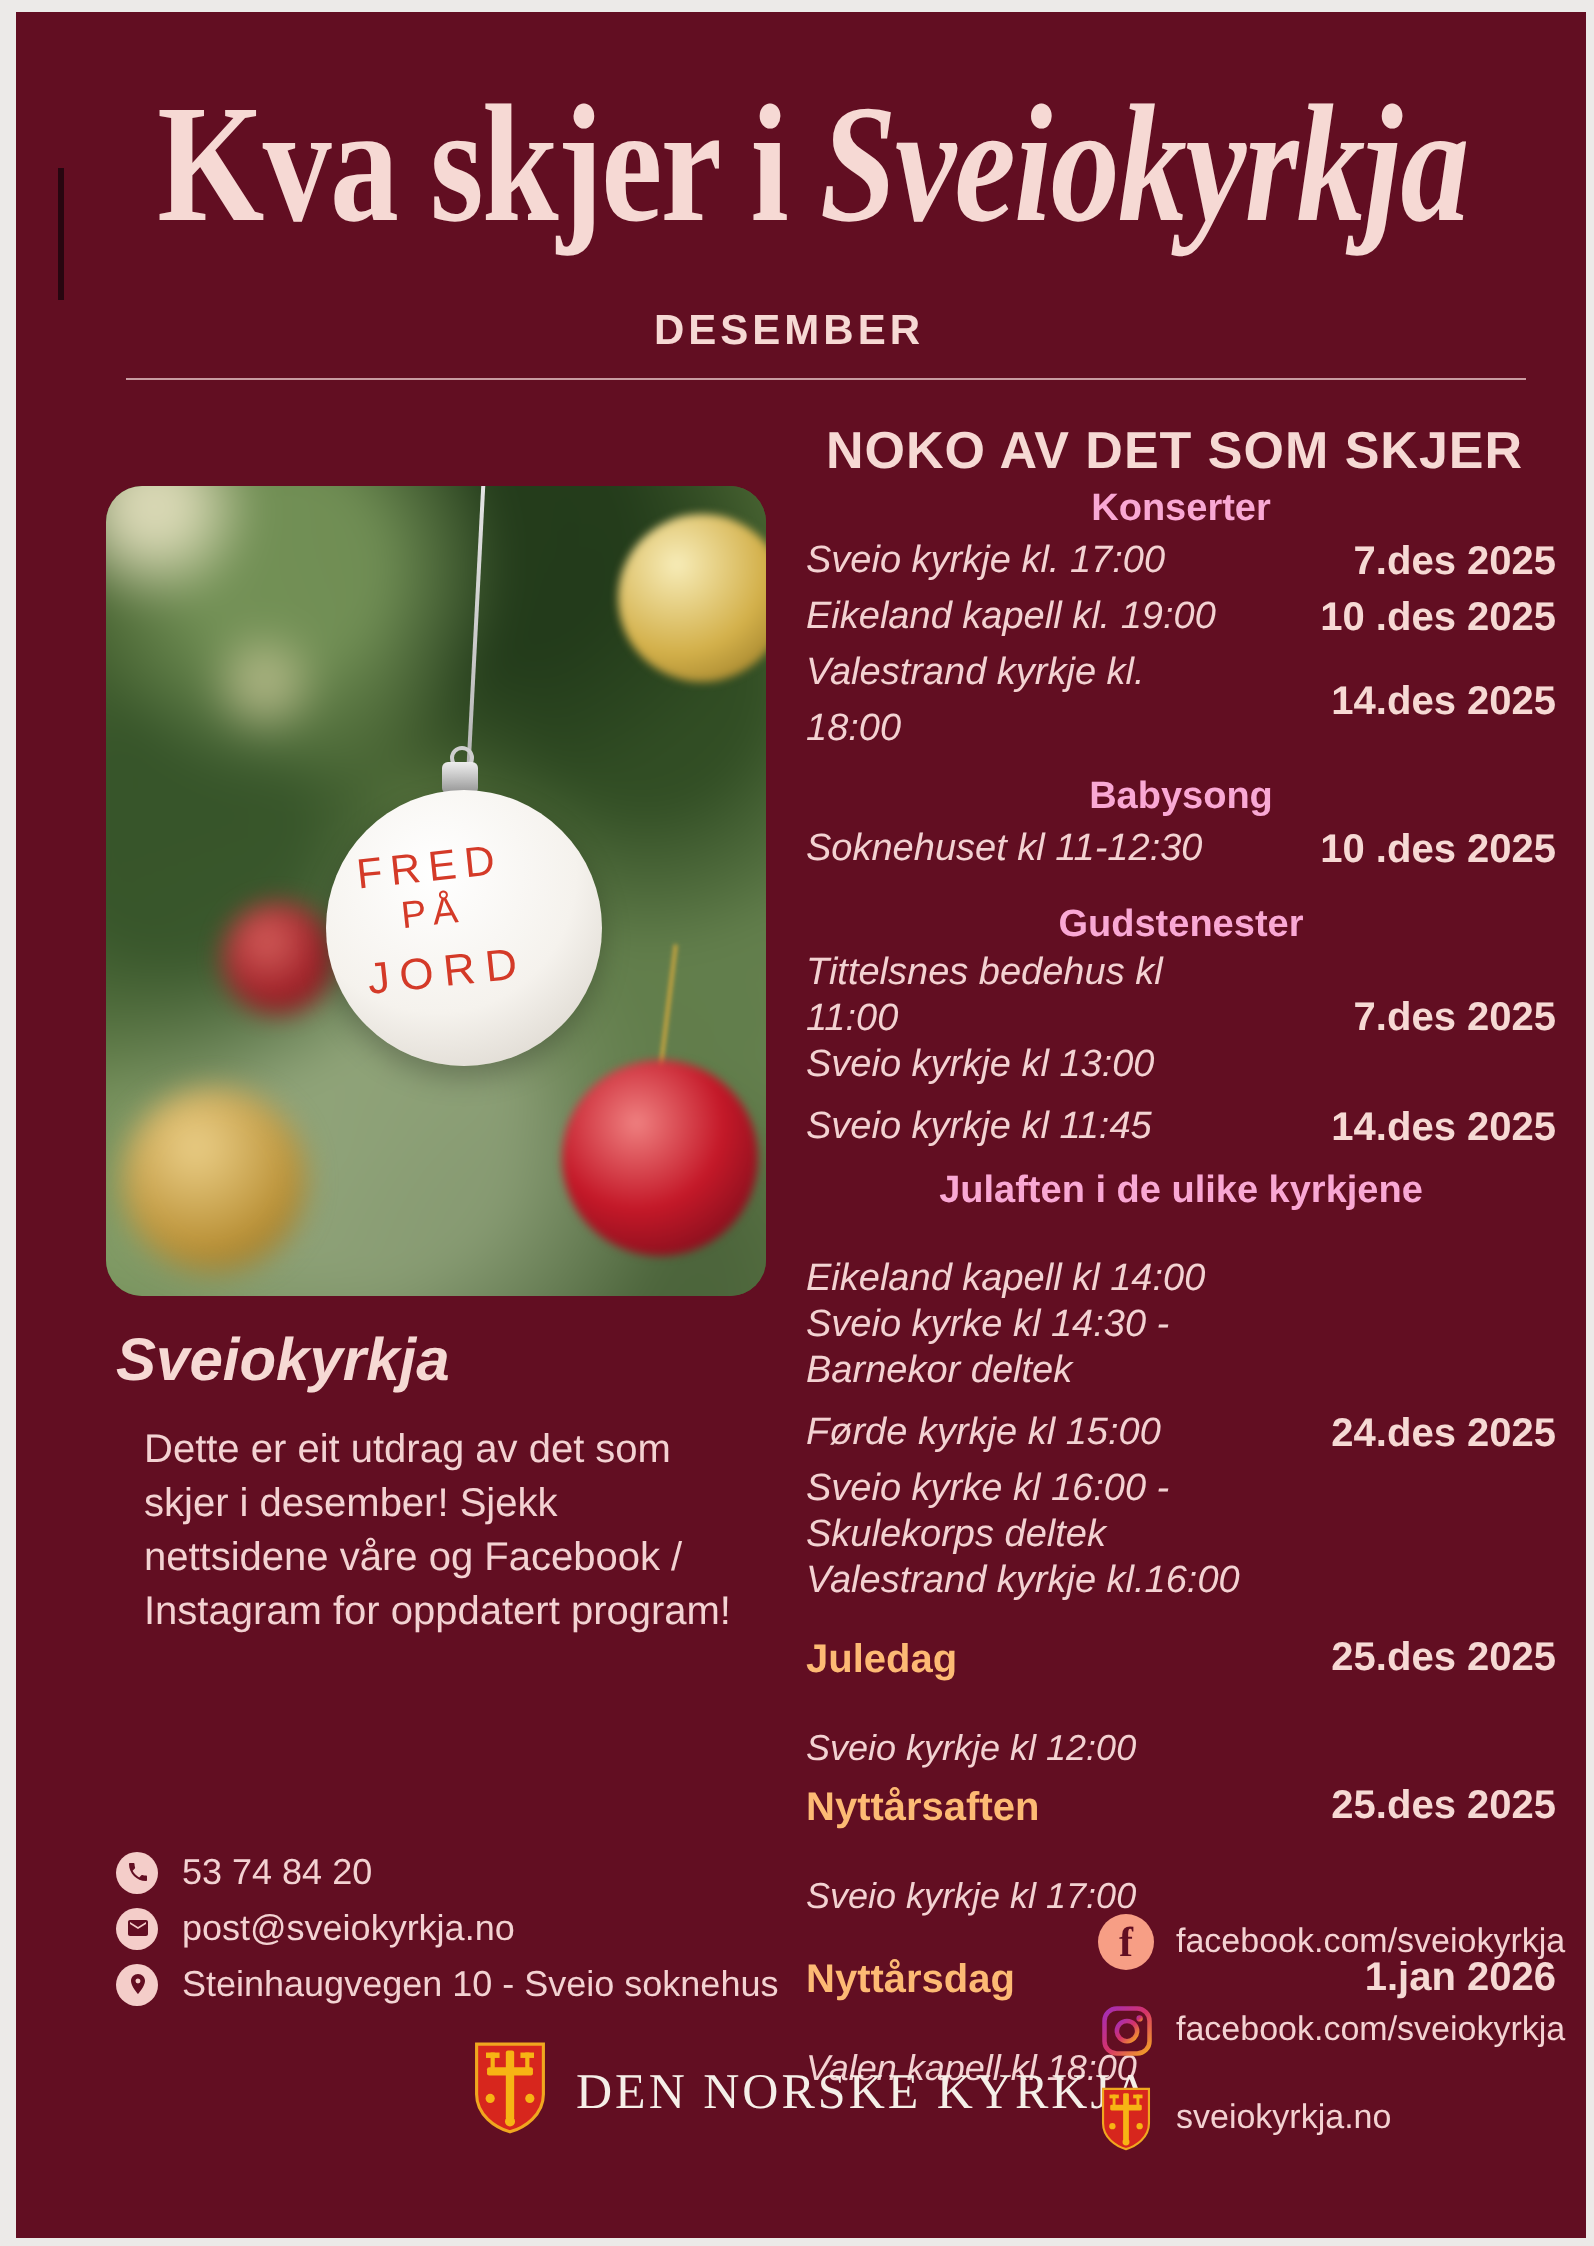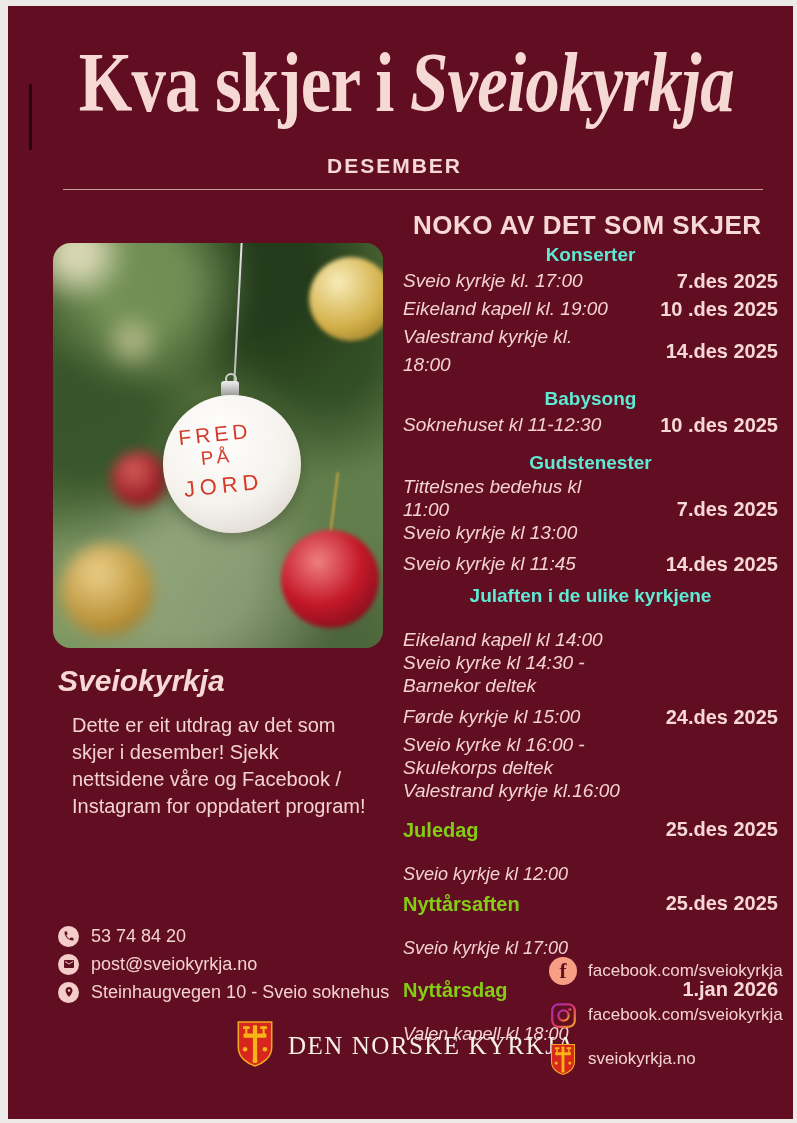--- a/index.html
+++ b/index.html
@@ -50,27 +50,27 @@
     background:radial-gradient(circle at 40% 30%,#ffffff,#f5f2ed 55%,#ded9d1 85%,#c9c4bb);
     box-shadow:0 6px 14px rgba(0,0,0,.25);}
   .bauble-text{position:absolute;left:18px;top:26px;transform:rotate(-6deg);color:#d43a28;line-height:1.2;}
   .bl1{font-size:21px;letter-spacing:4px;}
   .bl2{font-size:19px;letter-spacing:3px;margin-left:20px;}
   .bl3{font-size:22px;letter-spacing:5px;margin-top:4px;}
 
   
   .events{position:absolute;left:395px;top:204px;width:375px;color:#f3d2d2;}
   .ev-title{font-size:26px;font-weight:700;letter-spacing:.5px;color:#f6d9d4;margin-left:10px;}
-  .ev-h{font-size:19px;font-weight:700;text-align:center;color:#5eead4;line-height:24px;}
+  .ev-h{font-size:19px;font-weight:700;text-align:center;color:#f9a8d4;line-height:24px;}
   .ev-row{display:flex;justify-content:space-between;align-items:center;line-height:28px;gap:48px;}
   .ev-row.multi{line-height:23px;}
   .ev-t{font-style:italic;font-size:19px;white-space:pre-line;}
   .ev-d{font-weight:700;font-size:20px;color:#f6d9d4;white-space:nowrap;}
   .sp{display:flex;justify-content:space-between;align-items:flex-start;}
-  .sp-label{font-size:20px;font-weight:700;color:#84cc16;line-height:24px;}
+  .sp-label{font-size:20px;font-weight:700;color:#fdba74;line-height:24px;}
   .sp-detail{font-style:italic;font-size:18px;line-height:24px;margin-top:20px;}
   .mt2{margin-top:2px;}.mt6{margin-top:6px;}.mt8{margin-top:8px;}.mt12{margin-top:12px;}
   .mt16{margin-top:16px;}.mt18{margin-top:18px;}.mt20{margin-top:20px;}
 
   
   .about{position:absolute;left:50px;top:658px;width:330px;color:#f3d2d2;}
   .about h2{margin:0 0 10px 0;font-size:30px;font-style:italic;font-weight:700;color:#f6d9d4;}
   .about p{margin:14px;font-size:20px;line-height:27px;}
 
   

